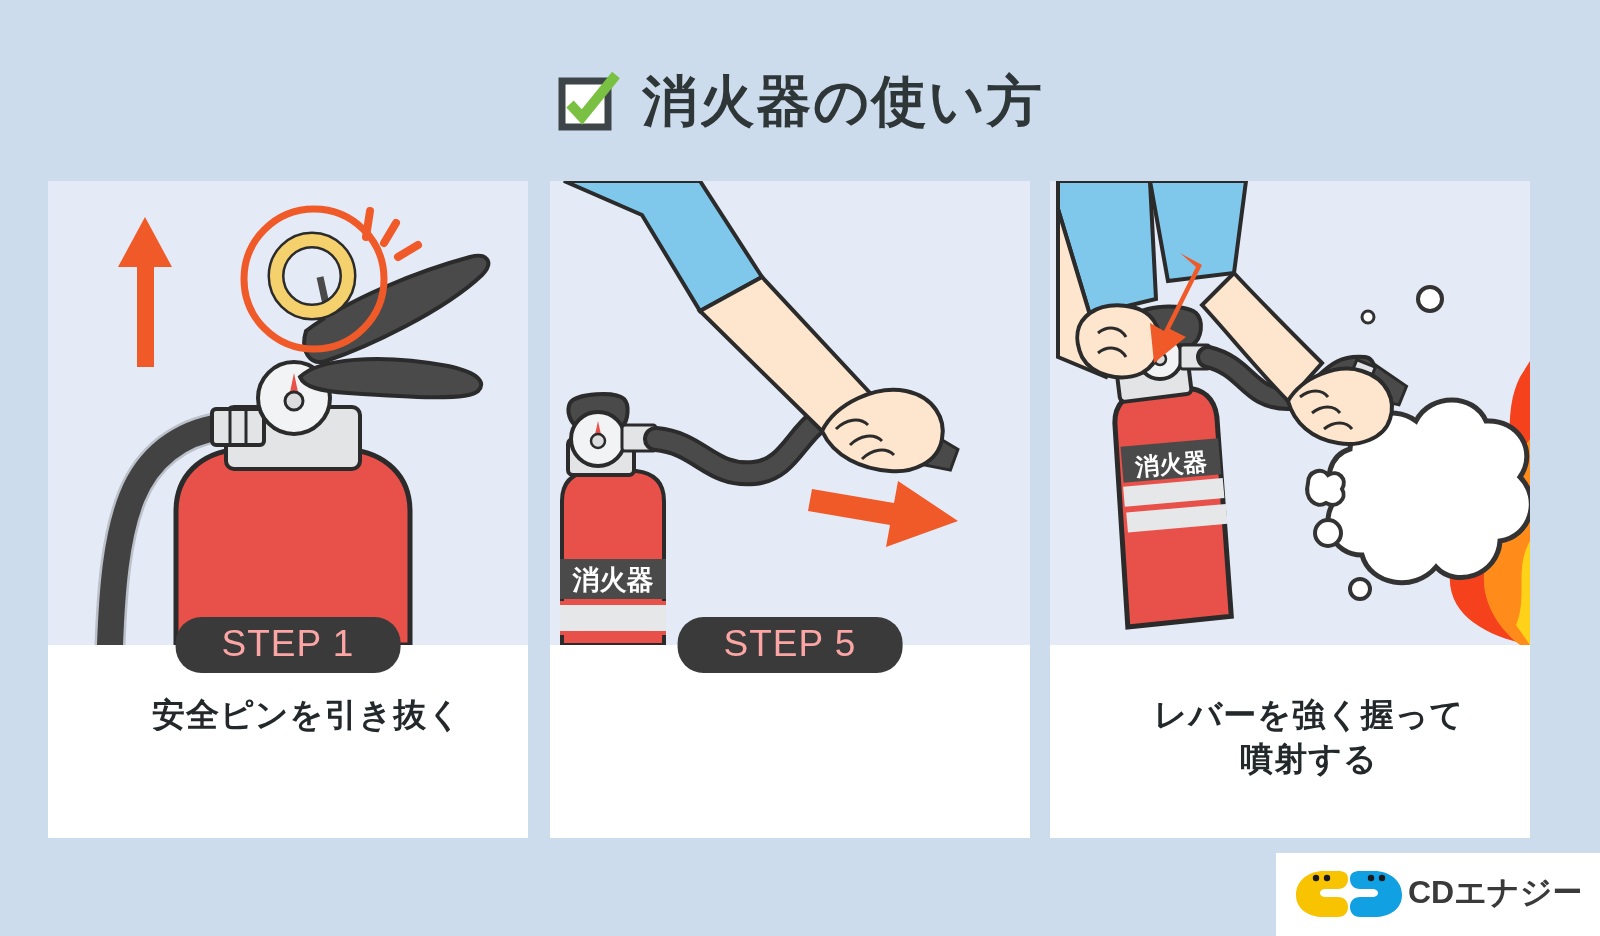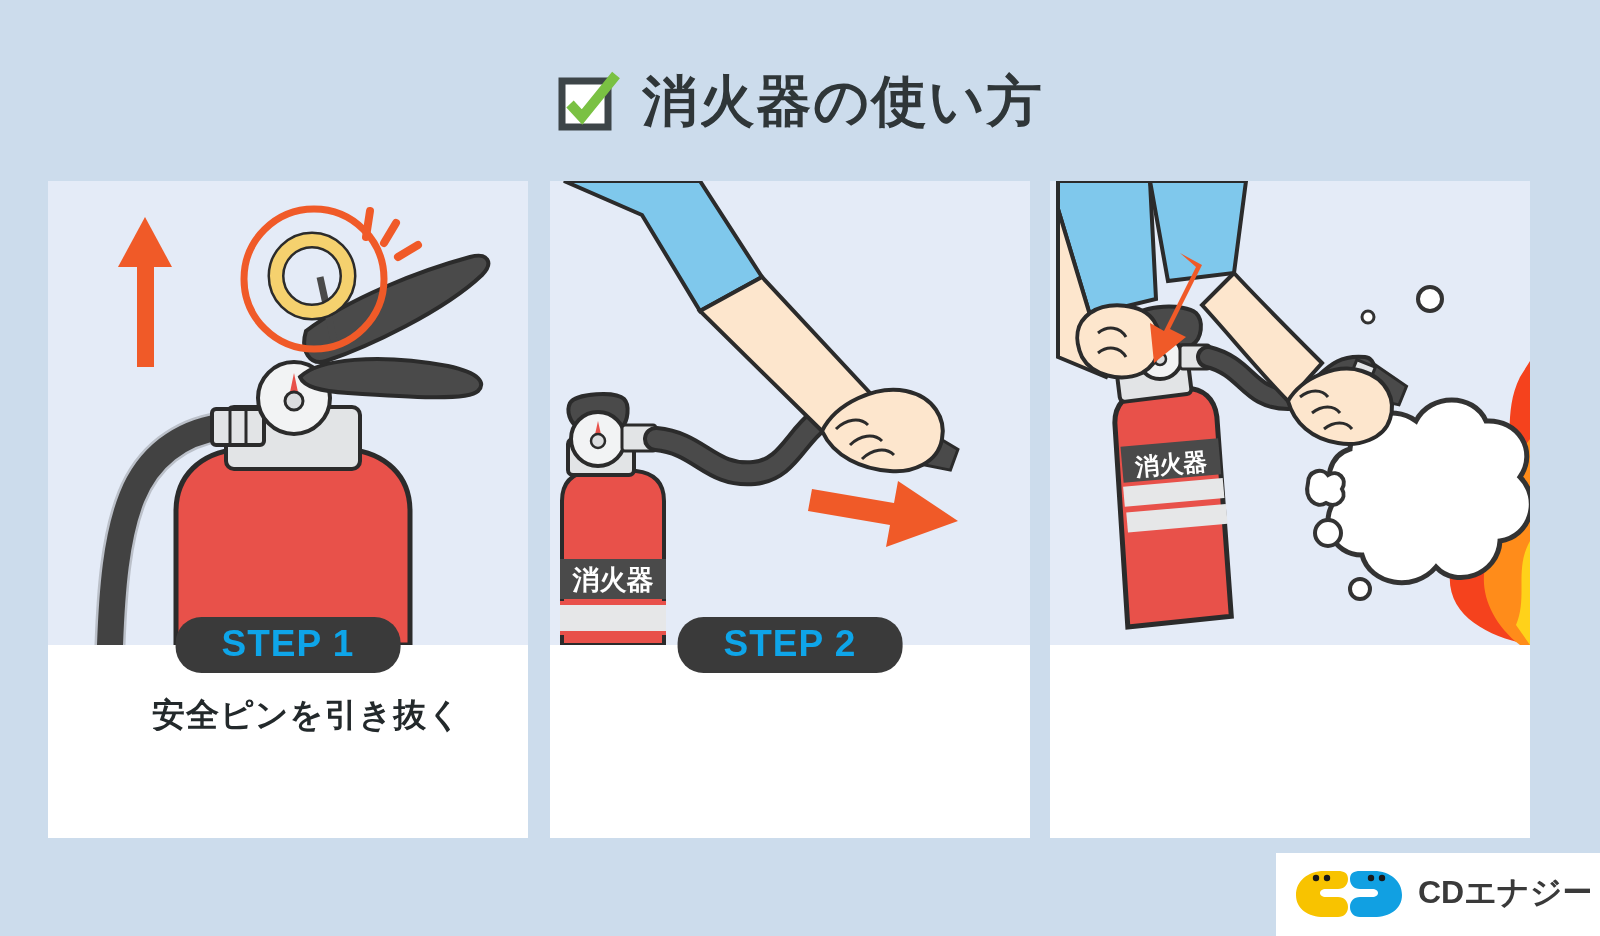--- a/index.html
+++ b/index.html
@@ -66,25 +66,25 @@
     overflow: hidden;
   }
   .illus svg { display: block; }
 
   .step-badge {
     position: absolute;
     top: 436px;
     left: 50%;
     transform: translateX(-50%);
     background: #3a3a3a;
-    color: #0ea5e9;
+    color: #fca5a5;
     border-radius: 26px;
     padding: 7px 46px 9px 46px;
     font-size: 37px;
-    font-weight: 700;
+    font-weight: 400;
     letter-spacing: 1px;
     line-height: 1.08;
     white-space: nowrap;
     z-index: 5;
   }
 
   .caption {
     position: absolute;
     left: 0;
     top: 512px;
@@ -105,21 +105,21 @@
     top: 853px;
     width: 324px;
     height: 83px;
     background: #ffffff;
     display: flex;
     align-items: center;
     padding-left: 18px;
     box-sizing: border-box;
   }
   .logo-mark { flex: none; }
-  .logo-word { flex: none; margin-left: 14px; }
+  .logo-word { flex: none; margin-left: 4px; }
 </style>
 </head>
 <body>
 
 <div class="title-row">
   <span class="check-icon">
     <svg width="64" height="64" viewBox="0 0 64 64">
       <rect x="6" y="10" width="46" height="46" fill="#ffffff" stroke="#3d4548" stroke-width="7"></rect>
       <path d="M14 33 L26 46 L60 4" fill="none" stroke="#7ac143" stroke-width="10" stroke-linecap="butt" stroke-linejoin="miter"></path>
     </svg>
@@ -211,21 +211,21 @@
       <path d="M272 250 C286 222 326 204 356 210 C384 216 396 238 392 258 C388 282 362 292 340 290 C312 288 284 276 272 250 Z" fill="#fde6cd" stroke="#2b2b2b" stroke-width="4"></path>
       <path d="M286 248 C296 238 310 236 318 244" fill="none" stroke="#2b2b2b" stroke-width="3"></path>
       <path d="M300 264 C310 254 324 252 332 260" fill="none" stroke="#2b2b2b" stroke-width="3"></path>
       <path d="M312 278 C322 268 336 266 344 274" fill="none" stroke="#2b2b2b" stroke-width="3"></path>
 
       <g>
         <path d="M262 308 L344 322 L348 300 L408 340 L336 366 L340 344 L258 330 Z" fill="#f05a28"></path>
       </g>
     </svg>
   </div>
-  <div class="step-badge">STEP 2</div>
+  <div class="step-badge">STEP 5</div>
 </div>
 
 <div class="card" id="card-3">
   <div class="illus">
     <svg width="480" height="464" viewBox="0 0 480 464">
 
       <path d="M470 196 C452 232 466 266 452 302 C440 332 404 348 400 392 C396 436 440 456 480 464 L480 180 Z" fill="#f5421d"></path>
       <path d="M480 258 C452 292 470 330 444 366 C424 394 434 436 470 464 L480 464 Z" fill="#ff8c1a"></path>
       <path d="M480 360 C464 388 478 416 466 444 L480 464 Z" fill="#ffd21a"></path>
 
@@ -280,20 +280,24 @@
       <path d="M238 220 C252 196 288 182 312 190 C338 198 346 220 340 238 C334 258 308 266 288 262 C262 258 244 242 238 220 Z" fill="#fde6cd" stroke="#2b2b2b" stroke-width="4"></path>
       <path d="M250 216 C260 208 272 208 278 216" fill="none" stroke="#2b2b2b" stroke-width="3"></path>
       <path d="M262 232 C272 224 284 224 290 232" fill="none" stroke="#2b2b2b" stroke-width="3"></path>
       <path d="M274 248 C284 240 296 240 302 248" fill="none" stroke="#2b2b2b" stroke-width="3"></path>
 
       <g>
         <path d="M130 72 L152 84 L120 148 L136 156 L104 182 L100 142 L114 150 L146 86 Z" fill="#f05a28"></path>
       </g>
     </svg>
   </div>
+  <div class="caption">
+    <div>レバーを強く握って</div>
+    <div>噴射する</div>
+  </div>
 </div>
 
 <div class="logo-box">
   <span class="logo-mark">
     <svg width="110" height="52" viewBox="0 0 110 52">
 
       <path d="M30 4 C14 4 2 14 2 28 C2 42 14 50 30 50 L44 50 C50 50 54 46 54 40 C54 34 50 30 44 30 L32 30
                C28 30 26 28 26 26 C26 24 28 22 32 22 L44 22 C50 22 54 18 54 12 C54 6 50 4 44 4 Z" fill="#f8c300"></path>
       <circle cx="22" cy="11" r="3.2" fill="#1a1a1a"></circle>
       <circle cx="33" cy="11" r="3.2" fill="#1a1a1a"></circle>

